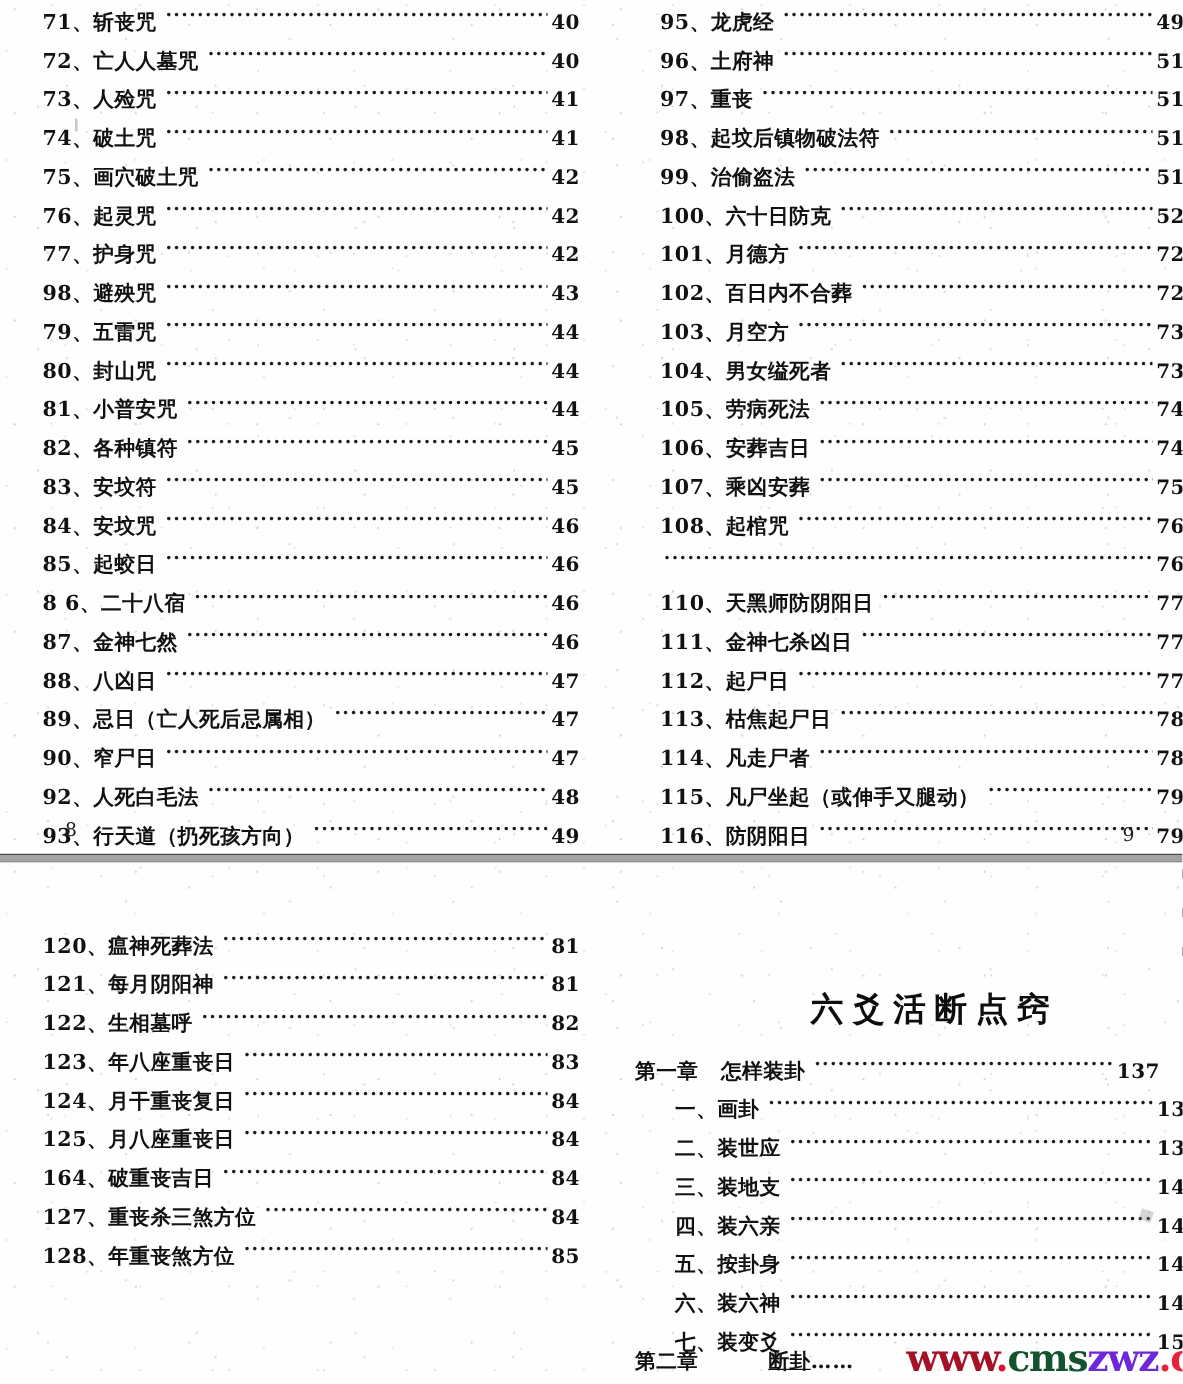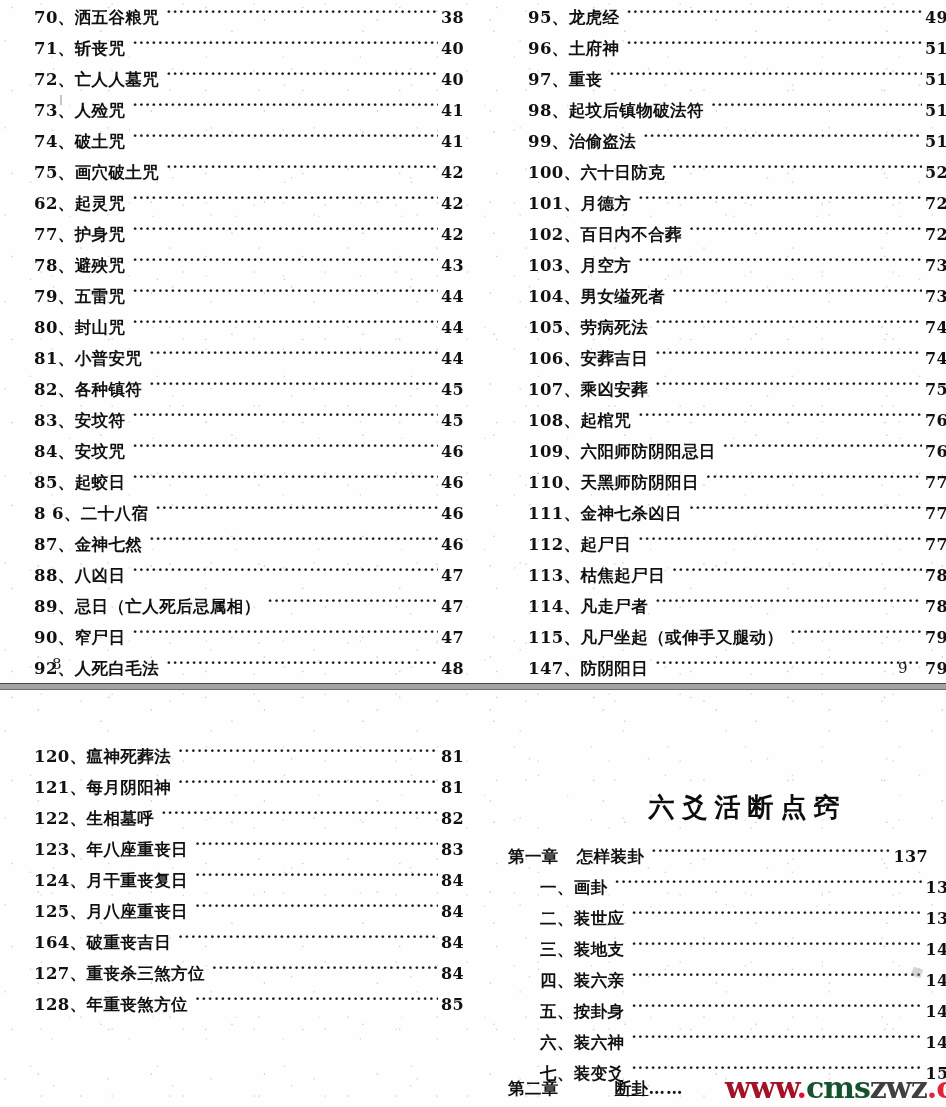--- a/index.html
+++ b/index.html
@@ -171,21 +171,21 @@
     font-weight: 700;
     font-style: normal;
     letter-spacing: -1px;
     font-family: "DejaVu Serif", "Liberation Serif", serif;
     white-space: nowrap;
     line-height: 1;
   }
   #site-watermark .w1 { color: #a31226; margin-left: 37px; }
   #site-watermark .w2 { color: #e01030; }
   #site-watermark .w3 { color: #14532d; }
-  #site-watermark .w4 { color: #404040; }
+  #site-watermark .w4 { color: #6d28d9; }
   #site-watermark .w5 { color: #e8203a; }
 
   
   #cropped-line {
     position: absolute;
     left: 560px; top: 1100px;
     width: 300px; height: 7px;
     overflow: hidden;
     font-size: 16px;
     font-weight: 700;
@@ -198,25 +198,20 @@
 </style>
 </head>
 <body>
 
 <div class="sheet" id="sheet-top">
   <div class="speckle"></div>
 </div>
 
 <div id="toc-col-left-top" class="col" style="overflow: hidden; width: 430px;">
     <div class="toc-entry">
-      <span class="label">70、洒五谷粮咒</span>
-      <span class="leader"></span>
-      <span class="pageno">38</span>
-    </div>
-    <div class="toc-entry">
       <span class="label">71、斩丧咒</span>
       <span class="leader"></span>
       <span class="pageno">40</span>
     </div>
     <div class="toc-entry">
       <span class="label">72、亡人人墓咒</span>
       <span class="leader"></span>
       <span class="pageno">40</span>
     </div>
     <div class="toc-entry">
@@ -228,31 +223,31 @@
       <span class="label">74、破土咒</span>
       <span class="leader"></span>
       <span class="pageno">41</span>
     </div>
     <div class="toc-entry">
       <span class="label">75、画穴破土咒</span>
       <span class="leader"></span>
       <span class="pageno">42</span>
     </div>
     <div class="toc-entry">
-      <span class="label">62、起灵咒</span>
+      <span class="label">76、起灵咒</span>
       <span class="leader"></span>
       <span class="pageno">42</span>
     </div>
     <div class="toc-entry">
       <span class="label">77、护身咒</span>
       <span class="leader"></span>
       <span class="pageno">42</span>
     </div>
     <div class="toc-entry">
-      <span class="label">78、避殃咒</span>
+      <span class="label">98、避殃咒</span>
       <span class="leader"></span>
       <span class="pageno">43</span>
     </div>
     <div class="toc-entry">
       <span class="label">79、五雷咒</span>
       <span class="leader"></span>
       <span class="pageno">44</span>
     </div>
     <div class="toc-entry">
       <span class="label">80、封山咒</span>
@@ -390,21 +385,20 @@
       <span class="label">107、乘凶安葬</span>
       <span class="leader"></span>
       <span class="pageno">75</span>
     </div>
     <div class="toc-entry">
       <span class="label">108、起棺咒</span>
       <span class="leader"></span>
       <span class="pageno">76</span>
     </div>
     <div class="toc-entry">
-      <span class="label">109、六阳师防阴阳忌日</span>
       <span class="leader"></span>
       <span class="pageno">76</span>
     </div>
     <div class="toc-entry">
       <span class="label">110、天黑师防阴阳日</span>
       <span class="leader"></span>
       <span class="pageno">77</span>
     </div>
     <div class="toc-entry">
       <span class="label">111、金神七杀凶日</span>
@@ -425,21 +419,21 @@
       <span class="label">114、凡走尸者</span>
       <span class="leader"></span>
       <span class="pageno">78</span>
     </div>
     <div class="toc-entry">
       <span class="label">115、凡尸坐起（或伸手又腿动）</span>
       <span class="leader"></span>
       <span class="pageno">79</span>
     </div>
     <div class="toc-entry">
-      <span class="label">147、防阴阳日</span>
+      <span class="label">116、防阴阳日</span>
       <span class="leader"></span>
       <span class="pageno">79</span>
     </div>
     <div class="toc-entry">
       <span class="label">117、三牙九口神</span>
       <span class="leader"></span>
       <span class="pageno">80</span>
     </div>
     <div class="toc-entry">
       <span class="label">118、毛神法</span>

